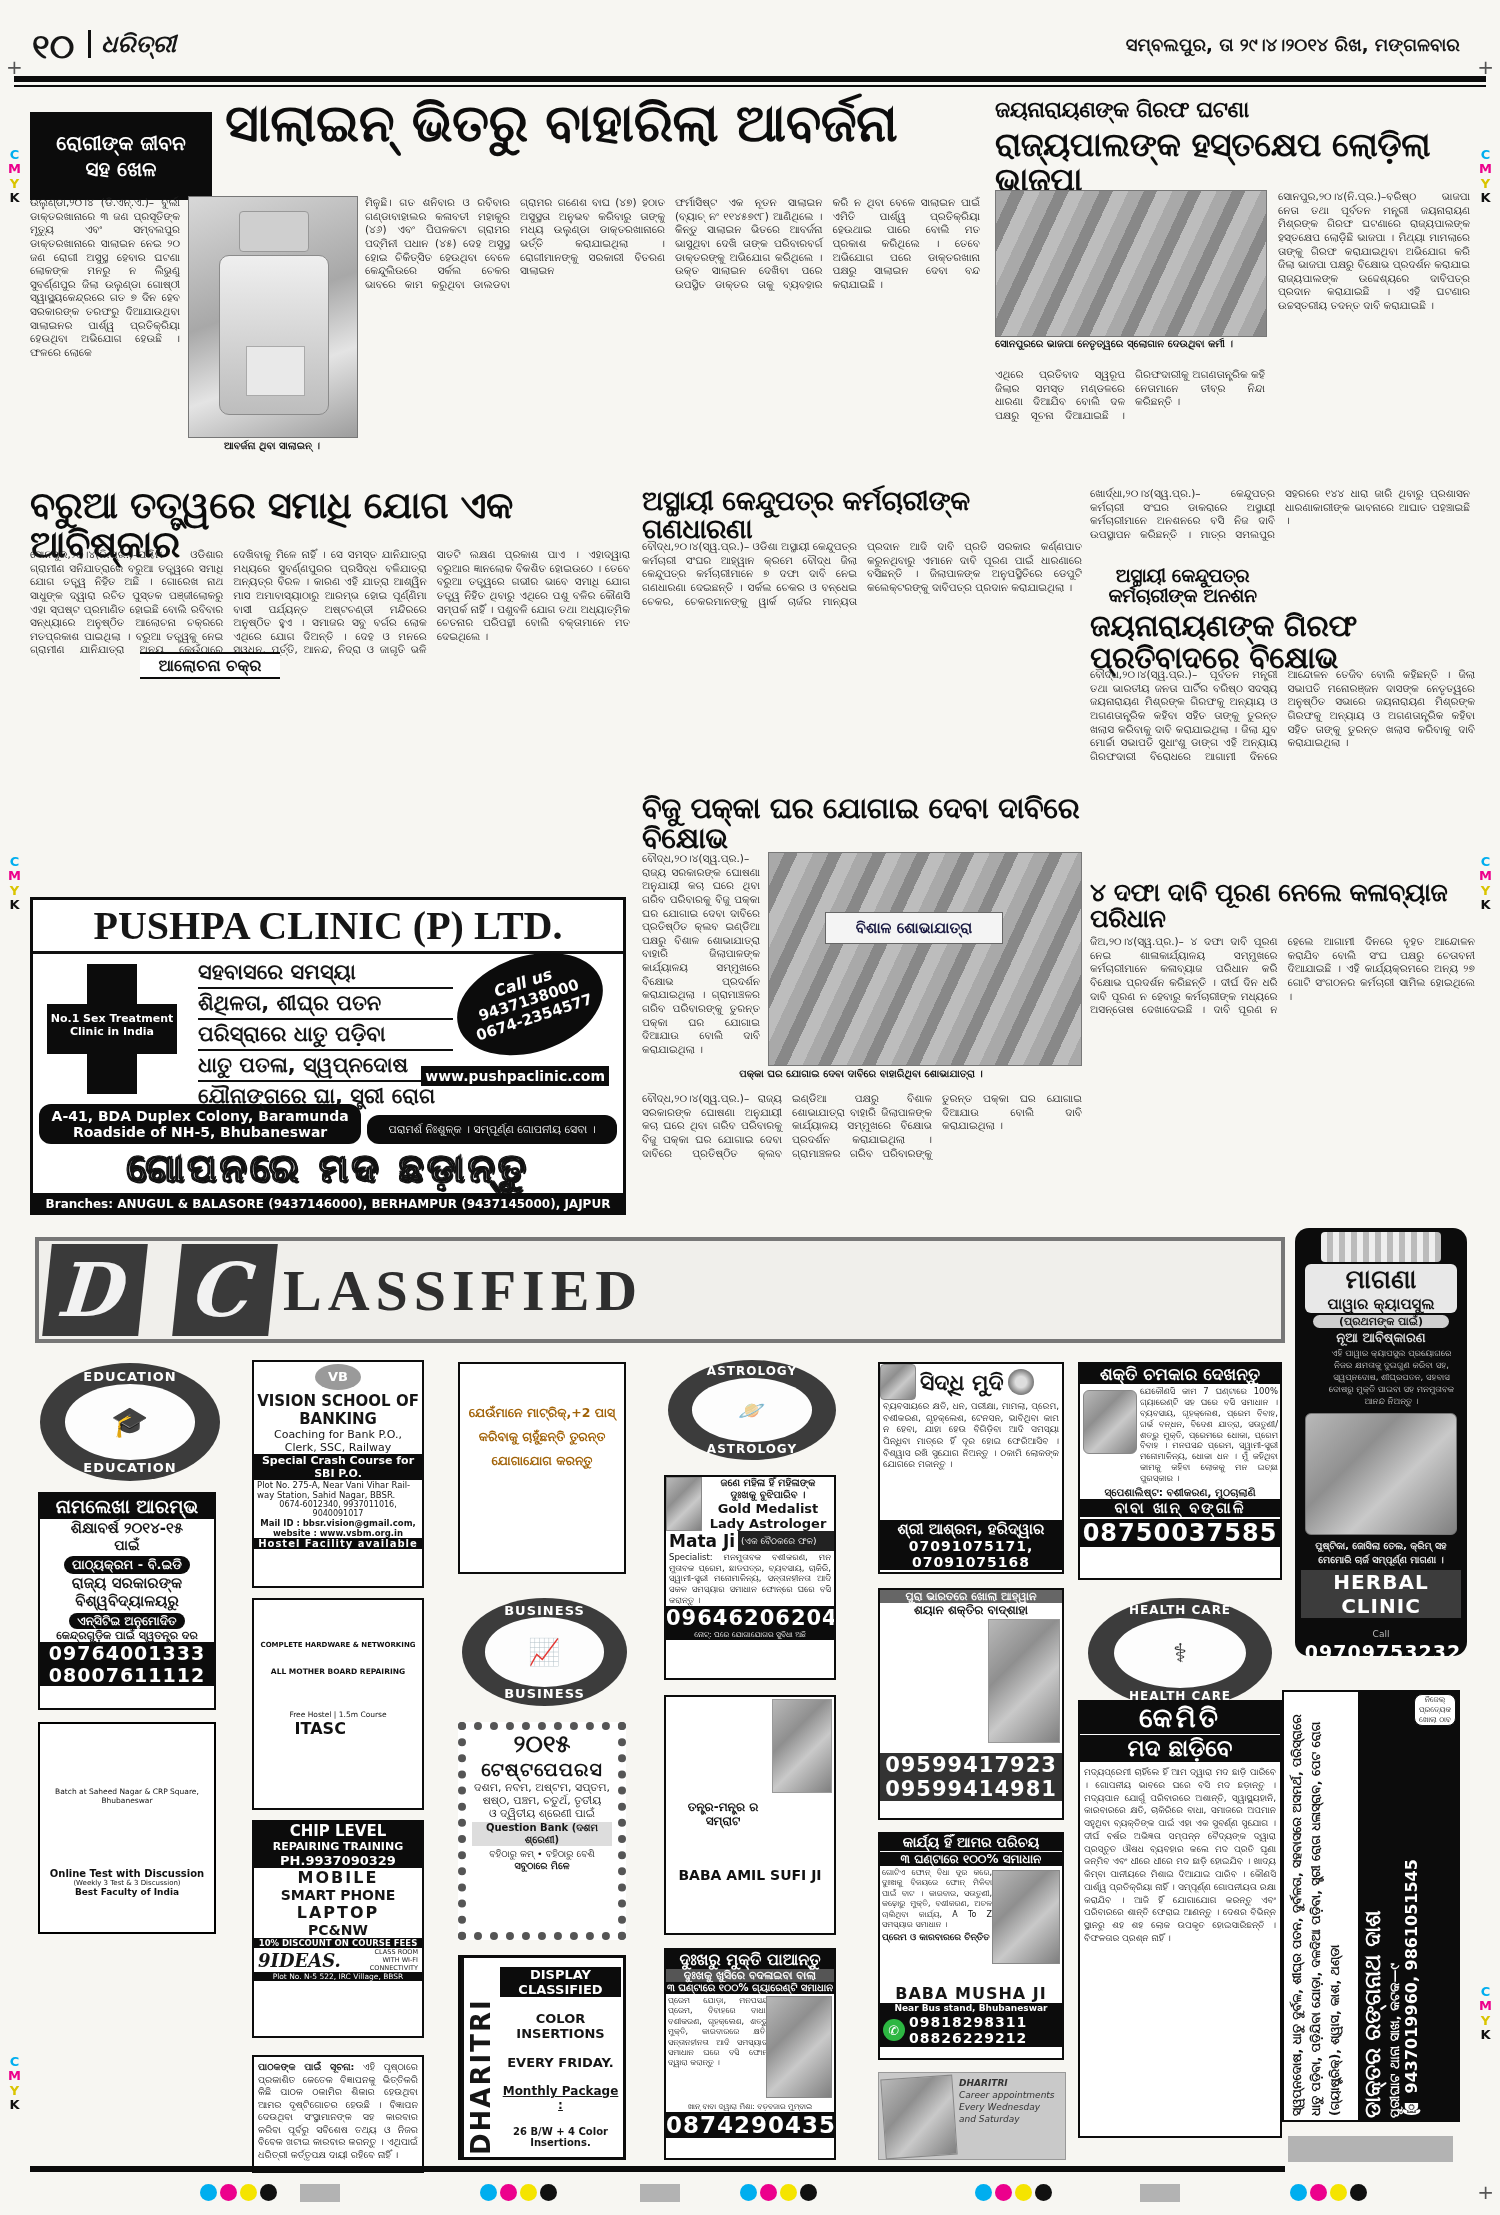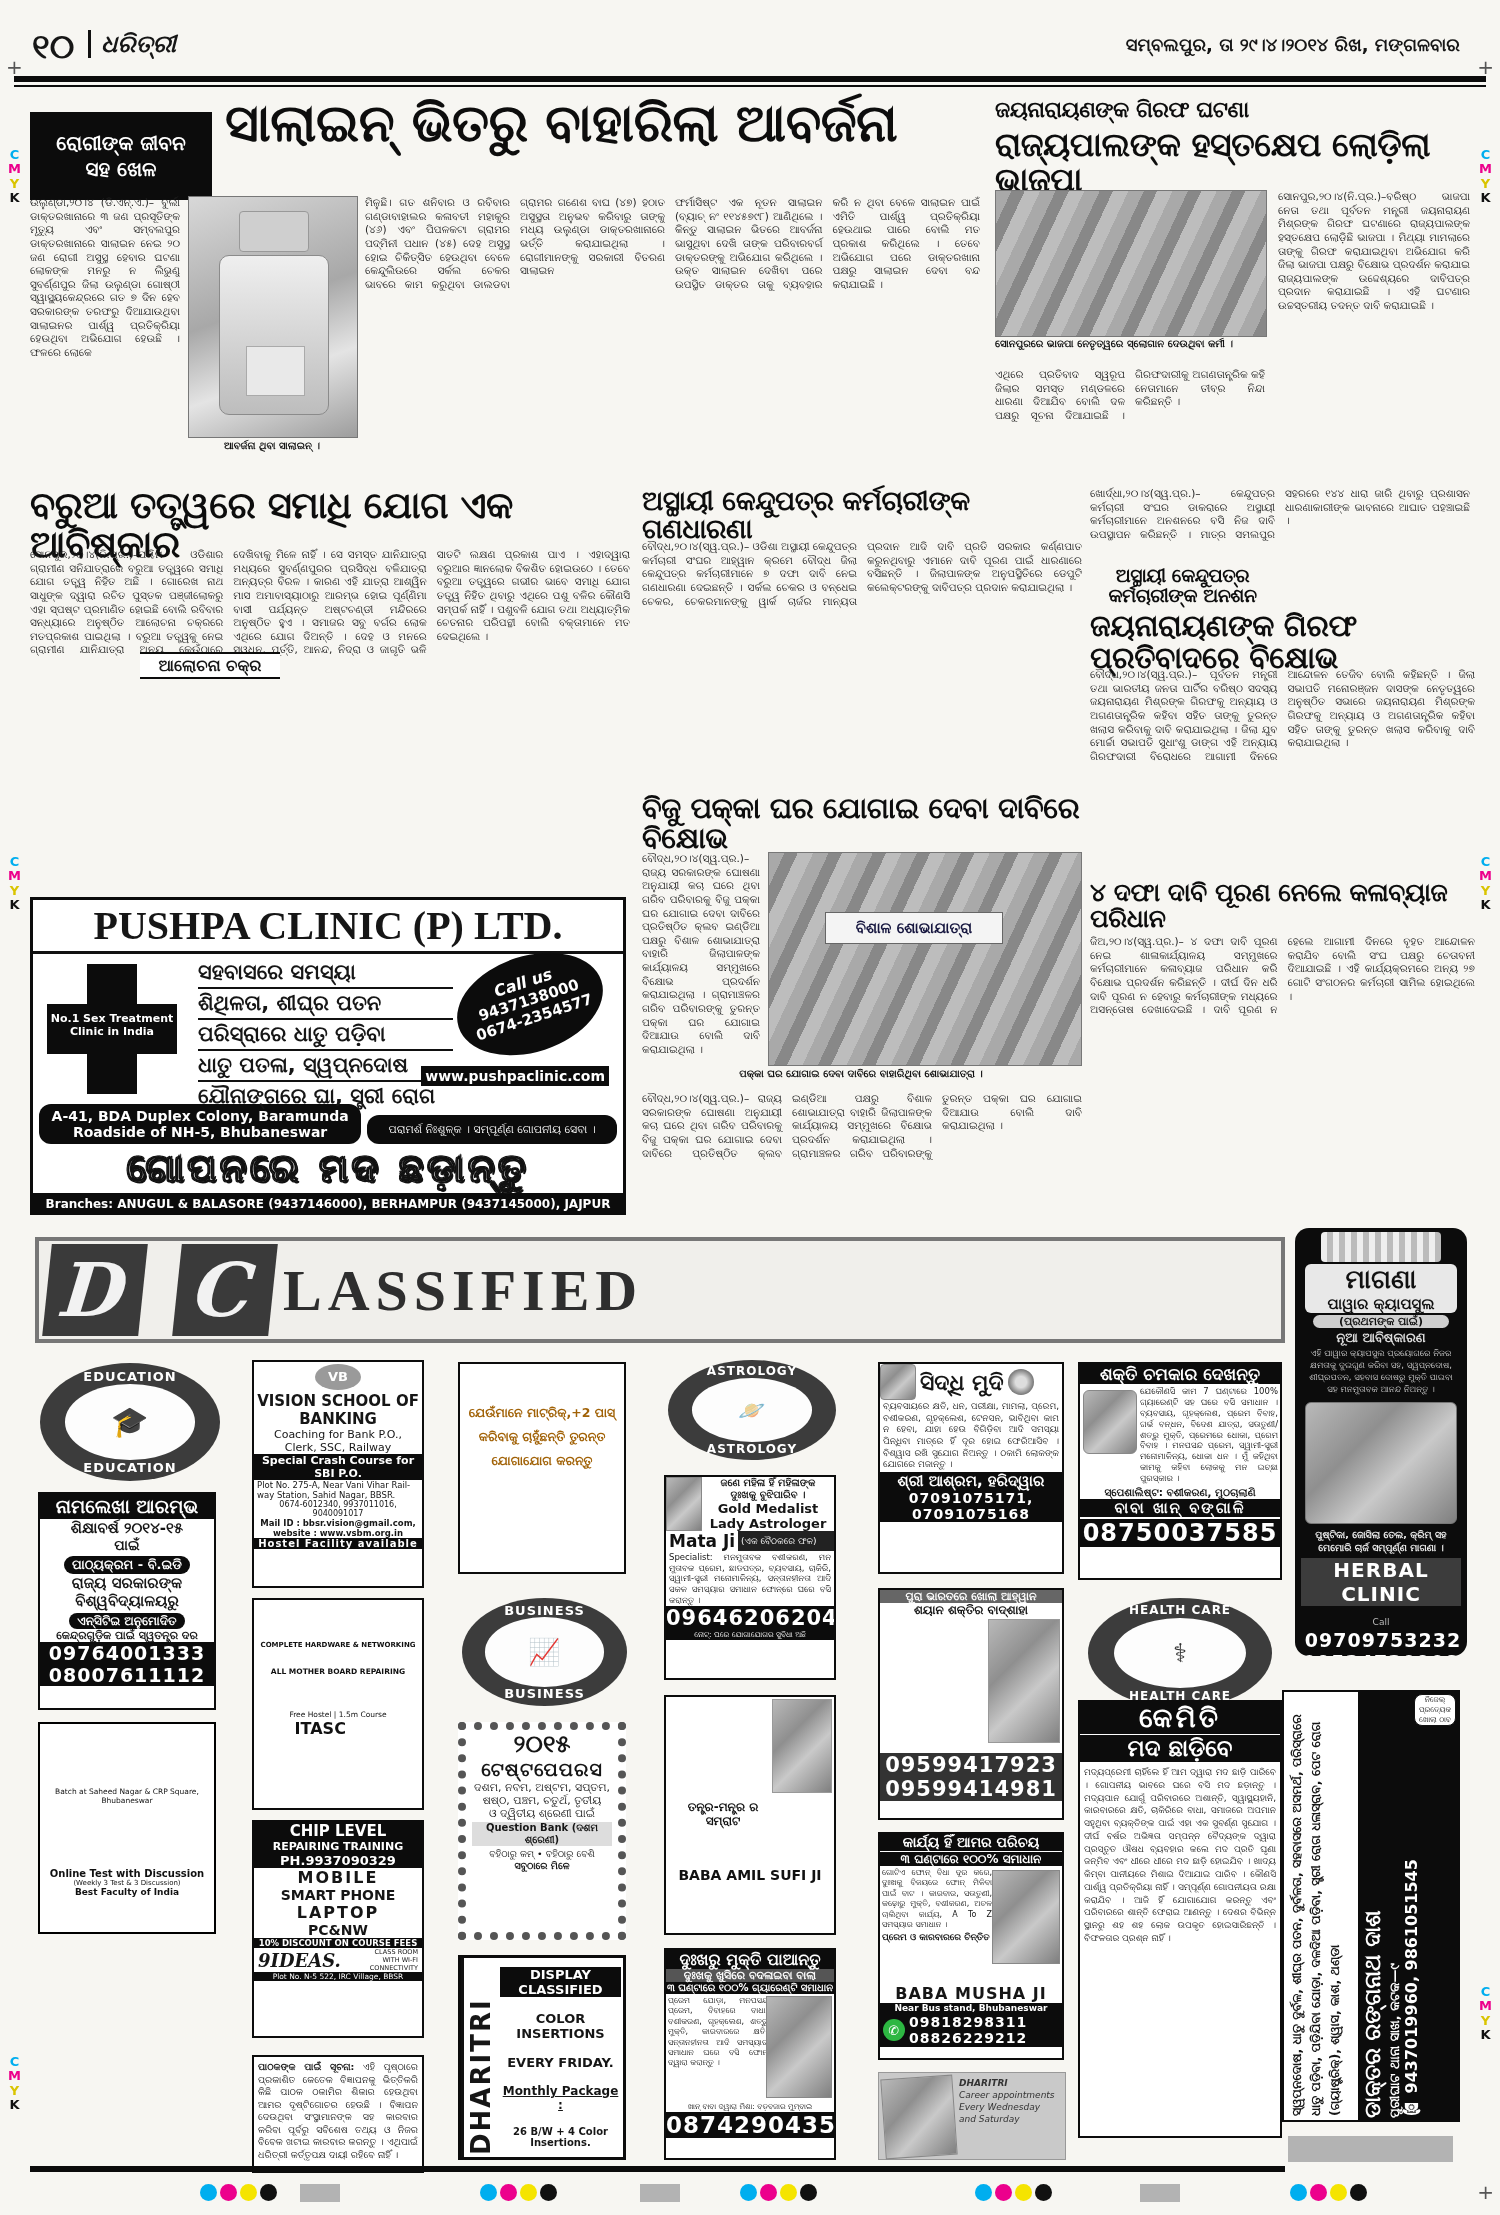--- a/index.html
+++ b/index.html
@@ -358,21 +358,21 @@
     <div class="blk adc phone" style="font-size:23px;">08742904351</div>
   </div>
 
   <div class="abs adbox" style="left:878px;top:1362px;width:186px;height:212px;">
     <div style="display:flex;align-items:center;gap:4px;">
       <div class="photo" style="width:34px;height:34px;border-radius:4px;border:1px solid #888;"></div>
       <div style="font-size:22px;font-weight:bold;">ସିଦ୍ଧି ମୁଦି</div>
       <div style="width:26px;height:26px;border-radius:50%;background:radial-gradient(circle,#ddd 30%,#777 70%);"></div>
     </div>
     <div style="font-size:9px;text-align:justify;padding:1px 3px;line-height:1.3;">ବ୍ୟବସାୟରେ କ୍ଷତି, ଧନ, ପରୀକ୍ଷା, ମାମଲା, ପ୍ରେମ, ବଶୀକରଣ, ଗୃହକ୍ଲେଶ, ଟେନସନ, ଭାବିଥିବା କାମ ନ ହେବା, ଯାହା ହେଉ ବିଗିଡ଼ିବା ଆଦି ସମସ୍ୟା ପିନ୍ଧିବା ମାତ୍ରେ ହିଁ ଦୂର ହୋଇ ଫେରିଆସିବ । ବିଶ୍ୱାସ ରଖି ସୁଯୋଗ ନିଅନ୍ତୁ । ଠକାମି ଲୋକଙ୍କ ଯୋଗରେ ମଜାନ୍ତୁ ।</div>
-    <div class="blk adc" style="font-size:15px;font-weight:bold;">ଶ୍ରୀ ଆଶ୍ରମ, ହରିଦ୍ୱାର</div>
+    <div class="blk adc" style="font-size:15px;font-weight:bold;margin-top:48px;">ଶ୍ରୀ ଆଶ୍ରମ, ହରିଦ୍ୱାର</div>
     <div class="blk adc phone" style="font-size:14px;">07091075171, 07091075168</div>
   </div>
 
   <div class="abs adbox blk" style="left:878px;top:1588px;width:186px;height:232px;">
     <div class="adc" style="background:#666;font-size:11px;font-weight:bold;">ପୁରା ଭାରତରେ ଖୋଲା ଆହ୍ୱାନ</div>
     <div class="adc" style="font-size:12px;font-weight:bold;background:#fff;color:#111;">ଶୟାନ ଶକ୍ତିର ବାଦ୍‌ଶାହା</div>
     <div style="position:relative;height:128px;">
       <div class="photo" style="position:absolute;right:2px;top:2px;width:70px;height:122px;border:1px solid #999;"></div>
       <div style="width:106px;font-size:8px;padding:2px;line-height:1.3;">ଘରେ ବସି ମାତ୍ର ୪ ଘଣ୍ଟାରେ ଯେକୌଣସି କାମ ଦ୍ୱାରା କରାଇ ନିଅନ୍ତୁ ।</div>
       <div style="width:106px;font-size:8px;padding:2px;line-height:1.3;">ପ୍ରେମ ଯୋଡ଼ା, ମନପସନ୍ଦ ପ୍ରେମ, ବିଦେଶ ଯାତ୍ରା, ବିଶେଷ ଛାଡ଼ା ଏବଂ ଧୋକା ଖାଇଥିଲେ ଓ ପ୍ରେମରେ ବାଧା</div>
@@ -436,21 +436,21 @@
   </div>
 
   <div class="abs" style="left:1295px;top:1228px;width:172px;height:428px;background:#0c0c0c;border-radius:14px;color:#fff;text-align:center;overflow:hidden;">
     <div style="margin:4px auto 0;width:120px;height:30px;background:repeating-linear-gradient(90deg,#eee 0 6px,#bbb 6px 12px);border-radius:4px;"></div>
     <div style="background:#e8e8e8;color:#111;margin:2px 10px;border-radius:6px;">
       <div style="font-size:26px;font-weight:bold;">ମାଗଣା</div>
       <div style="font-size:15px;font-weight:bold;">ପାୱାର କ୍ୟାପସୁଲ</div>
     </div>
     <div style="background:#cfcfcf;color:#111;margin:2px 18px;border-radius:8px;font-size:11px;font-weight:bold;">(ପ୍ରଥମଙ୍କ ପାଇଁ)</div>
     <div style="font-size:13px;font-weight:bold;color:#ddd;margin-top:2px;">ନୂଆ ଆବିଷ୍କାରଣ</div>
-    <div style="font-size:8.5px;color:#ccc;padding:2px 10px;line-height:1.4;">ଏହି ପାୱାର କ୍ୟାପସୁଲ ପ୍ରୟୋଗରେ ନିଜର କ୍ଷମତାକୁ ଦୁଇଗୁଣ କରିବା ସହ, ସ୍ୱପ୍ନଦୋଷ, ଶୀଘ୍ରପତନ, ସହବାସ ଦୋଷରୁ ମୁକ୍ତି ପାଇବା ସହ ମନମୁତାବକ ଆନନ୍ଦ ନିଅନ୍ତୁ ।</div>
+    <div style="font-size:8.5px;color:#ccc;padding:2px 10px;line-height:1.4;margin-left:21px;">ଏହି ପାୱାର କ୍ୟାପସୁଲ ପ୍ରୟୋଗରେ ନିଜର କ୍ଷମତାକୁ ଦୁଇଗୁଣ କରିବା ସହ, ସ୍ୱପ୍ନଦୋଷ, ଶୀଘ୍ରପତନ, ସହବାସ ଦୋଷରୁ ମୁକ୍ତି ପାଇବା ସହ ମନମୁତାବକ ଆନନ୍ଦ ନିଅନ୍ତୁ ।</div>
     <div class="photo" style="margin:4px auto;width:150px;height:120px;border-radius:6px;border:1px solid #777;"></div>
     <div style="font-size:9.5px;font-weight:bold;color:#eee;padding:0 8px;line-height:1.4;">ପୁଷ୍ଟିକା, ଜୋସିଲା ତେଲ, କ୍ରିମ୍ ସହ ମେମୋରି ଚାର୍ଜ ସମ୍ପୂର୍ଣ୍ଣ ମାଗଣା ।</div>
     <div style="background:#3c3c3c;margin:4px 6px;font-size:20px;font-weight:bold;letter-spacing:1px;">HERBAL CLINIC</div>
     <div style="font-size:9px;color:#bbb;display:inline;">Call</div>
     <div class="phone" style="font-size:19px;display:inline;padding-left:4px;">09709753232</div>
     <div class="phone" style="font-size:19px;">09524730908</div>
   </div>
 
   <div class="abs adbox" style="left:1282px;top:1690px;width:178px;height:432px;padding:0;">
     <div style="width:100%;height:100%;display:flex;">

